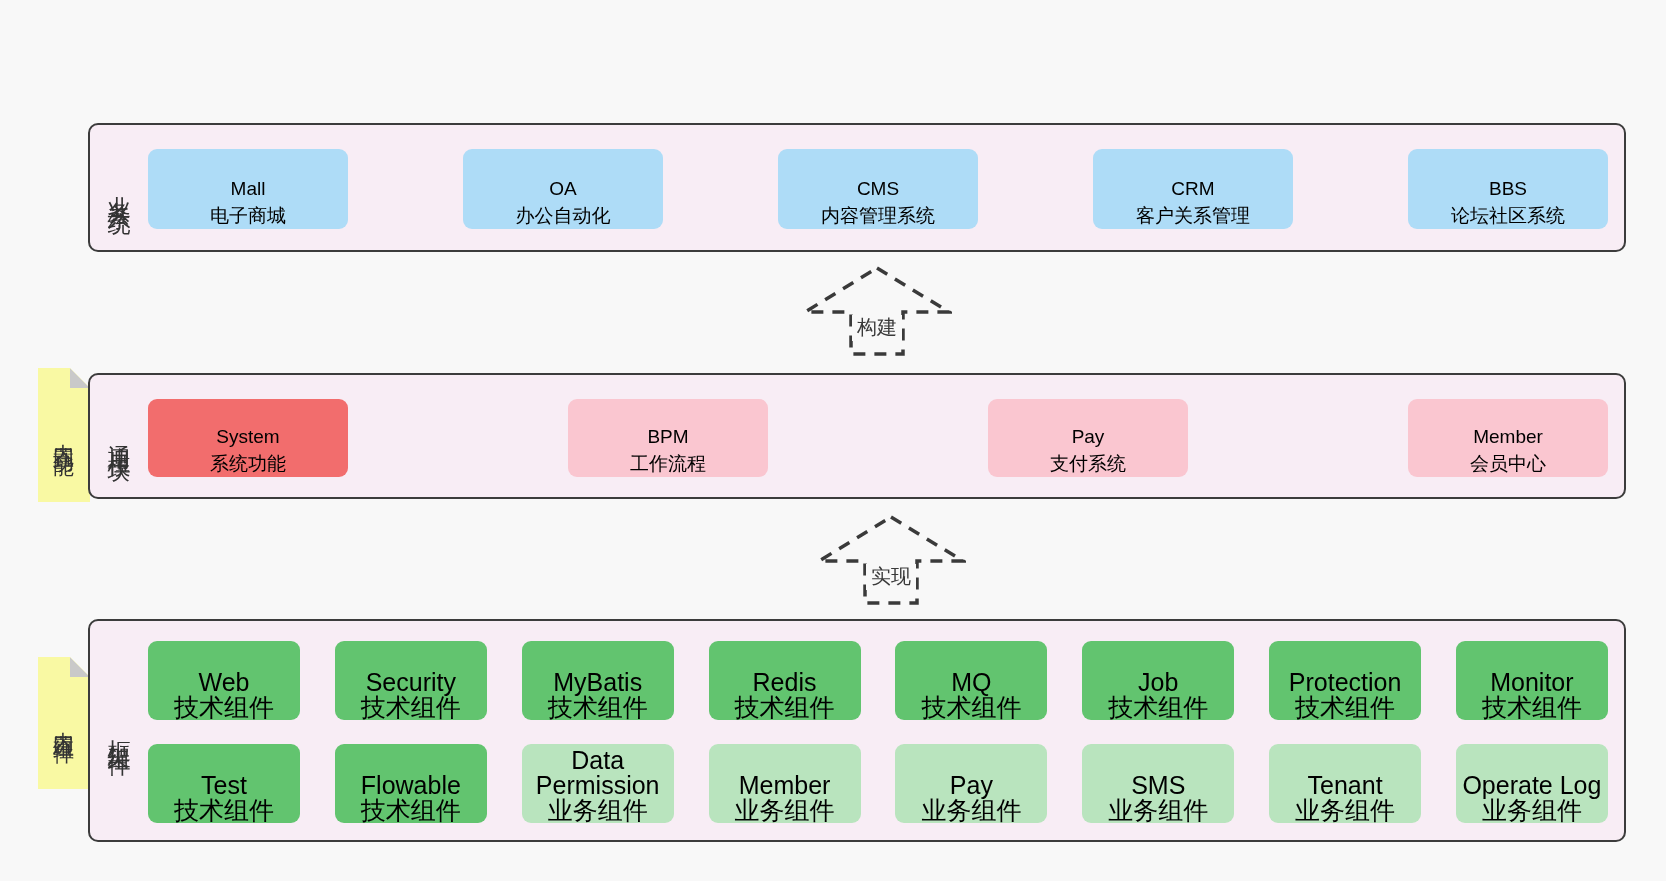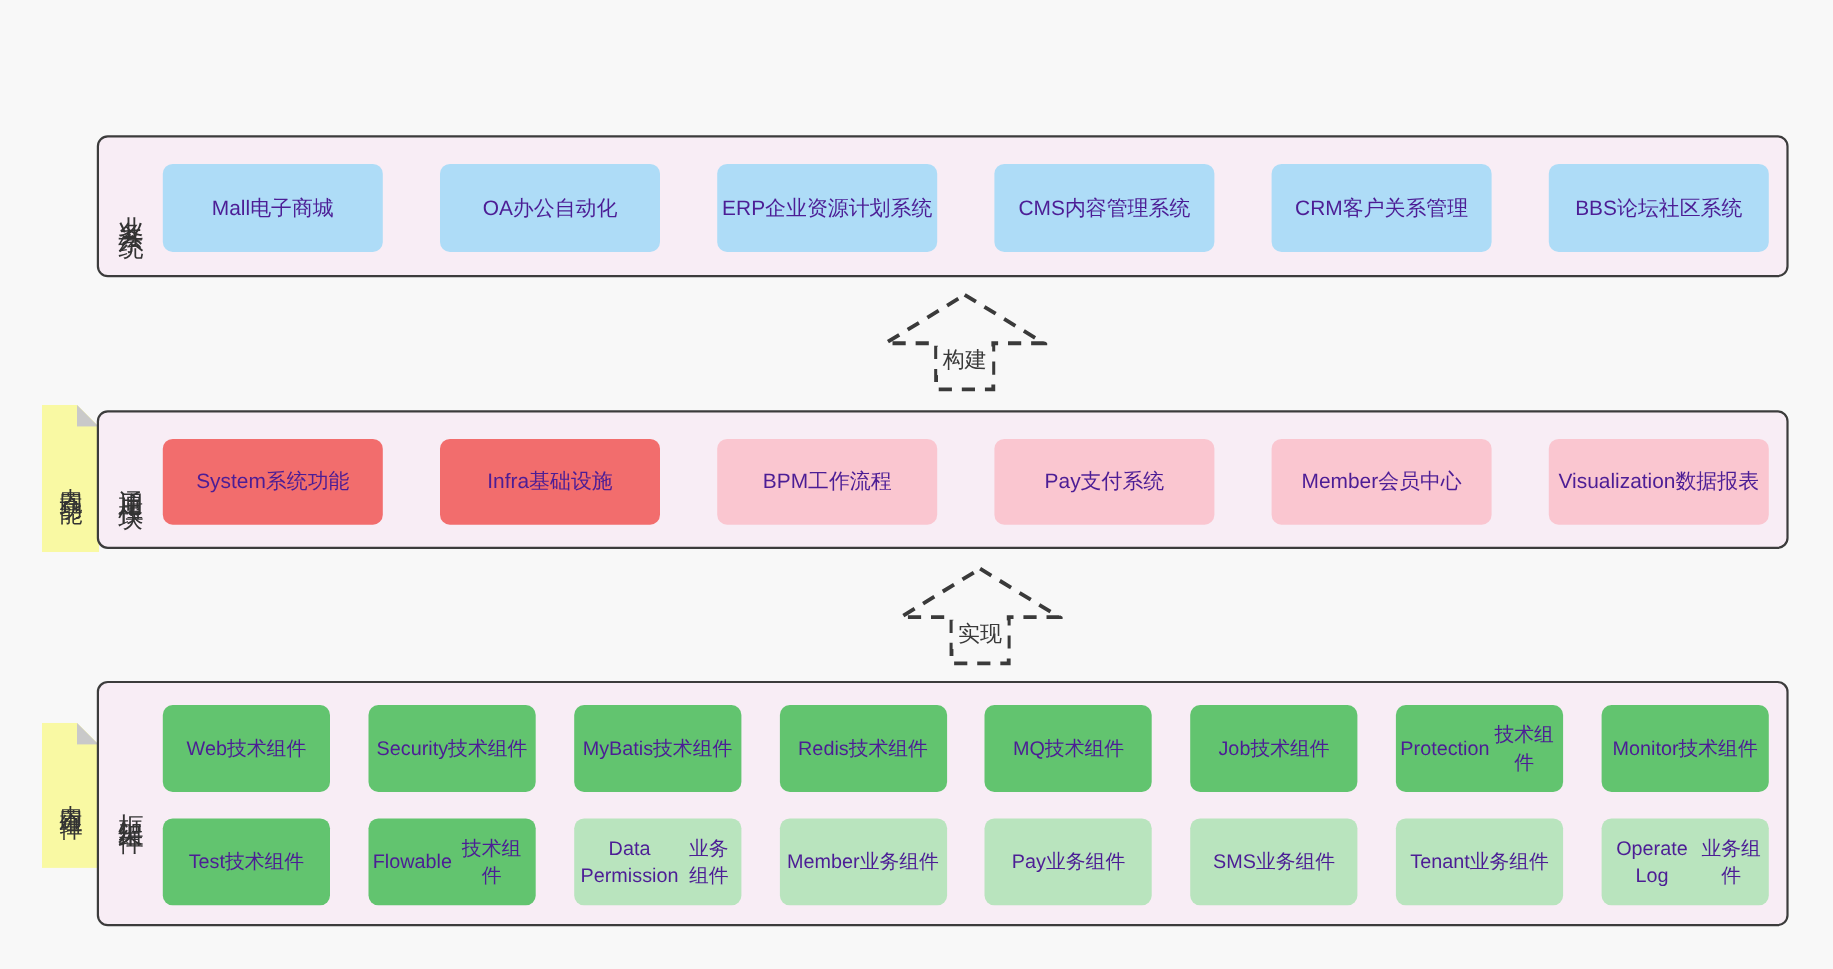--- a/index.html
+++ b/index.html
@@ -26,26 +26,26 @@
   }
   .row{
     position:absolute;left:58px;right:16px;
     display:flex;justify-content:space-between;
   }
   .row-business{top:24px;height:80px;}
   .row-modules{top:24px;height:78px;}
   .row-fw1{top:20px;height:79px;}
   .row-fw2{top:123px;height:79px;}
   .box{
-    border-radius:9px;display:flex;flex-direction:row;
-    align-items:center;justify-content:center;text-align:center;
-    color:#4c1d95;
+    border-radius:9px;display:flex;flex-direction:column;
+    align-items:center;justify-content:flex-end;text-align:center;
+    color:#000000;
   }
   .w6{width:200px;font-size:19px;line-height:27px;}
-  .w8{width:152px;font-size:18px;line-height:25px;padding:0 4px;box-sizing:border-box;}
+  .w8{width:152px;font-size:25px;line-height:25px;padding:0 4px;box-sizing:border-box;}
   .note{
     position:absolute;left:38px;width:52px;z-index:1;
     background:#f9f9a3;
     clip-path:polygon(0 0, calc(100% - 20px) 0, 100% 20px, 100% 100%, 0 100%);
     display:flex;align-items:center;justify-content:center;
   }
   #note-modules{top:368px;height:134px;}
   #note-framework{top:657px;height:132px;}
   .note .fold{
     position:absolute;top:0;right:0;width:20px;height:20px;
@@ -76,24 +76,20 @@
   <div class="row row-business">
     <div class="box w6" style="background: rgb(174, 220, 247);">
       <span>Mall</span>
       <span>电子商城</span>
     </div>
     <div class="box w6" style="background: rgb(174, 220, 247);">
       <span>OA</span>
       <span>办公自动化</span>
     </div>
     <div class="box w6" style="background: rgb(174, 220, 247);">
-      <span>ERP</span>
-      <span>企业资源计划系统</span>
-    </div>
-    <div class="box w6" style="background: rgb(174, 220, 247);">
       <span>CMS</span>
       <span>内容管理系统</span>
     </div>
     <div class="box w6" style="background: rgb(174, 220, 247);">
       <span>CRM</span>
       <span>客户关系管理</span>
     </div>
     <div class="box w6" style="background: rgb(174, 220, 247);">
       <span>BBS</span>
       <span>论坛社区系统</span>
@@ -111,39 +107,31 @@
 
 <div class="panel" id="panel-modules">
   <div class="side-label">
     <span class="vtext">通用模块</span>
   </div>
   <div class="row row-modules">
     <div class="box w6" style="background: rgb(242, 109, 109);">
       <span>System</span>
       <span>系统功能</span>
     </div>
-    <div class="box w6" style="background: rgb(242, 109, 109);">
-      <span>Infra</span>
-      <span>基础设施</span>
-    </div>
     <div class="box w6" style="background: rgb(250, 198, 208);">
       <span>BPM</span>
       <span>工作流程</span>
     </div>
     <div class="box w6" style="background: rgb(250, 198, 208);">
       <span>Pay</span>
       <span>支付系统</span>
     </div>
     <div class="box w6" style="background: rgb(250, 198, 208);">
       <span>Member</span>
       <span>会员中心</span>
-    </div>
-    <div class="box w6" style="background: rgb(250, 198, 208);">
-      <span>Visualization</span>
-      <span>数据报表</span>
     </div>
   </div>
 </div>
 
 <div class="arrow" id="arrow-implement">
   <svg width="150" height="92" viewBox="0 0 150 92">
     <polygon points="75,3 147,47 101,47 101,89 49,89 49,47 3,47" fill="none" stroke="#3a3a3a" stroke-width="3.5" stroke-dasharray="12 9"></polygon>
     <rect x="50" y="50" width="50" height="26" fill="#f8f8f8"></rect>
     <text x="75" y="69" text-anchor="middle" font-size="20" fill="#3a3a3a">实现</text>
   </svg>

